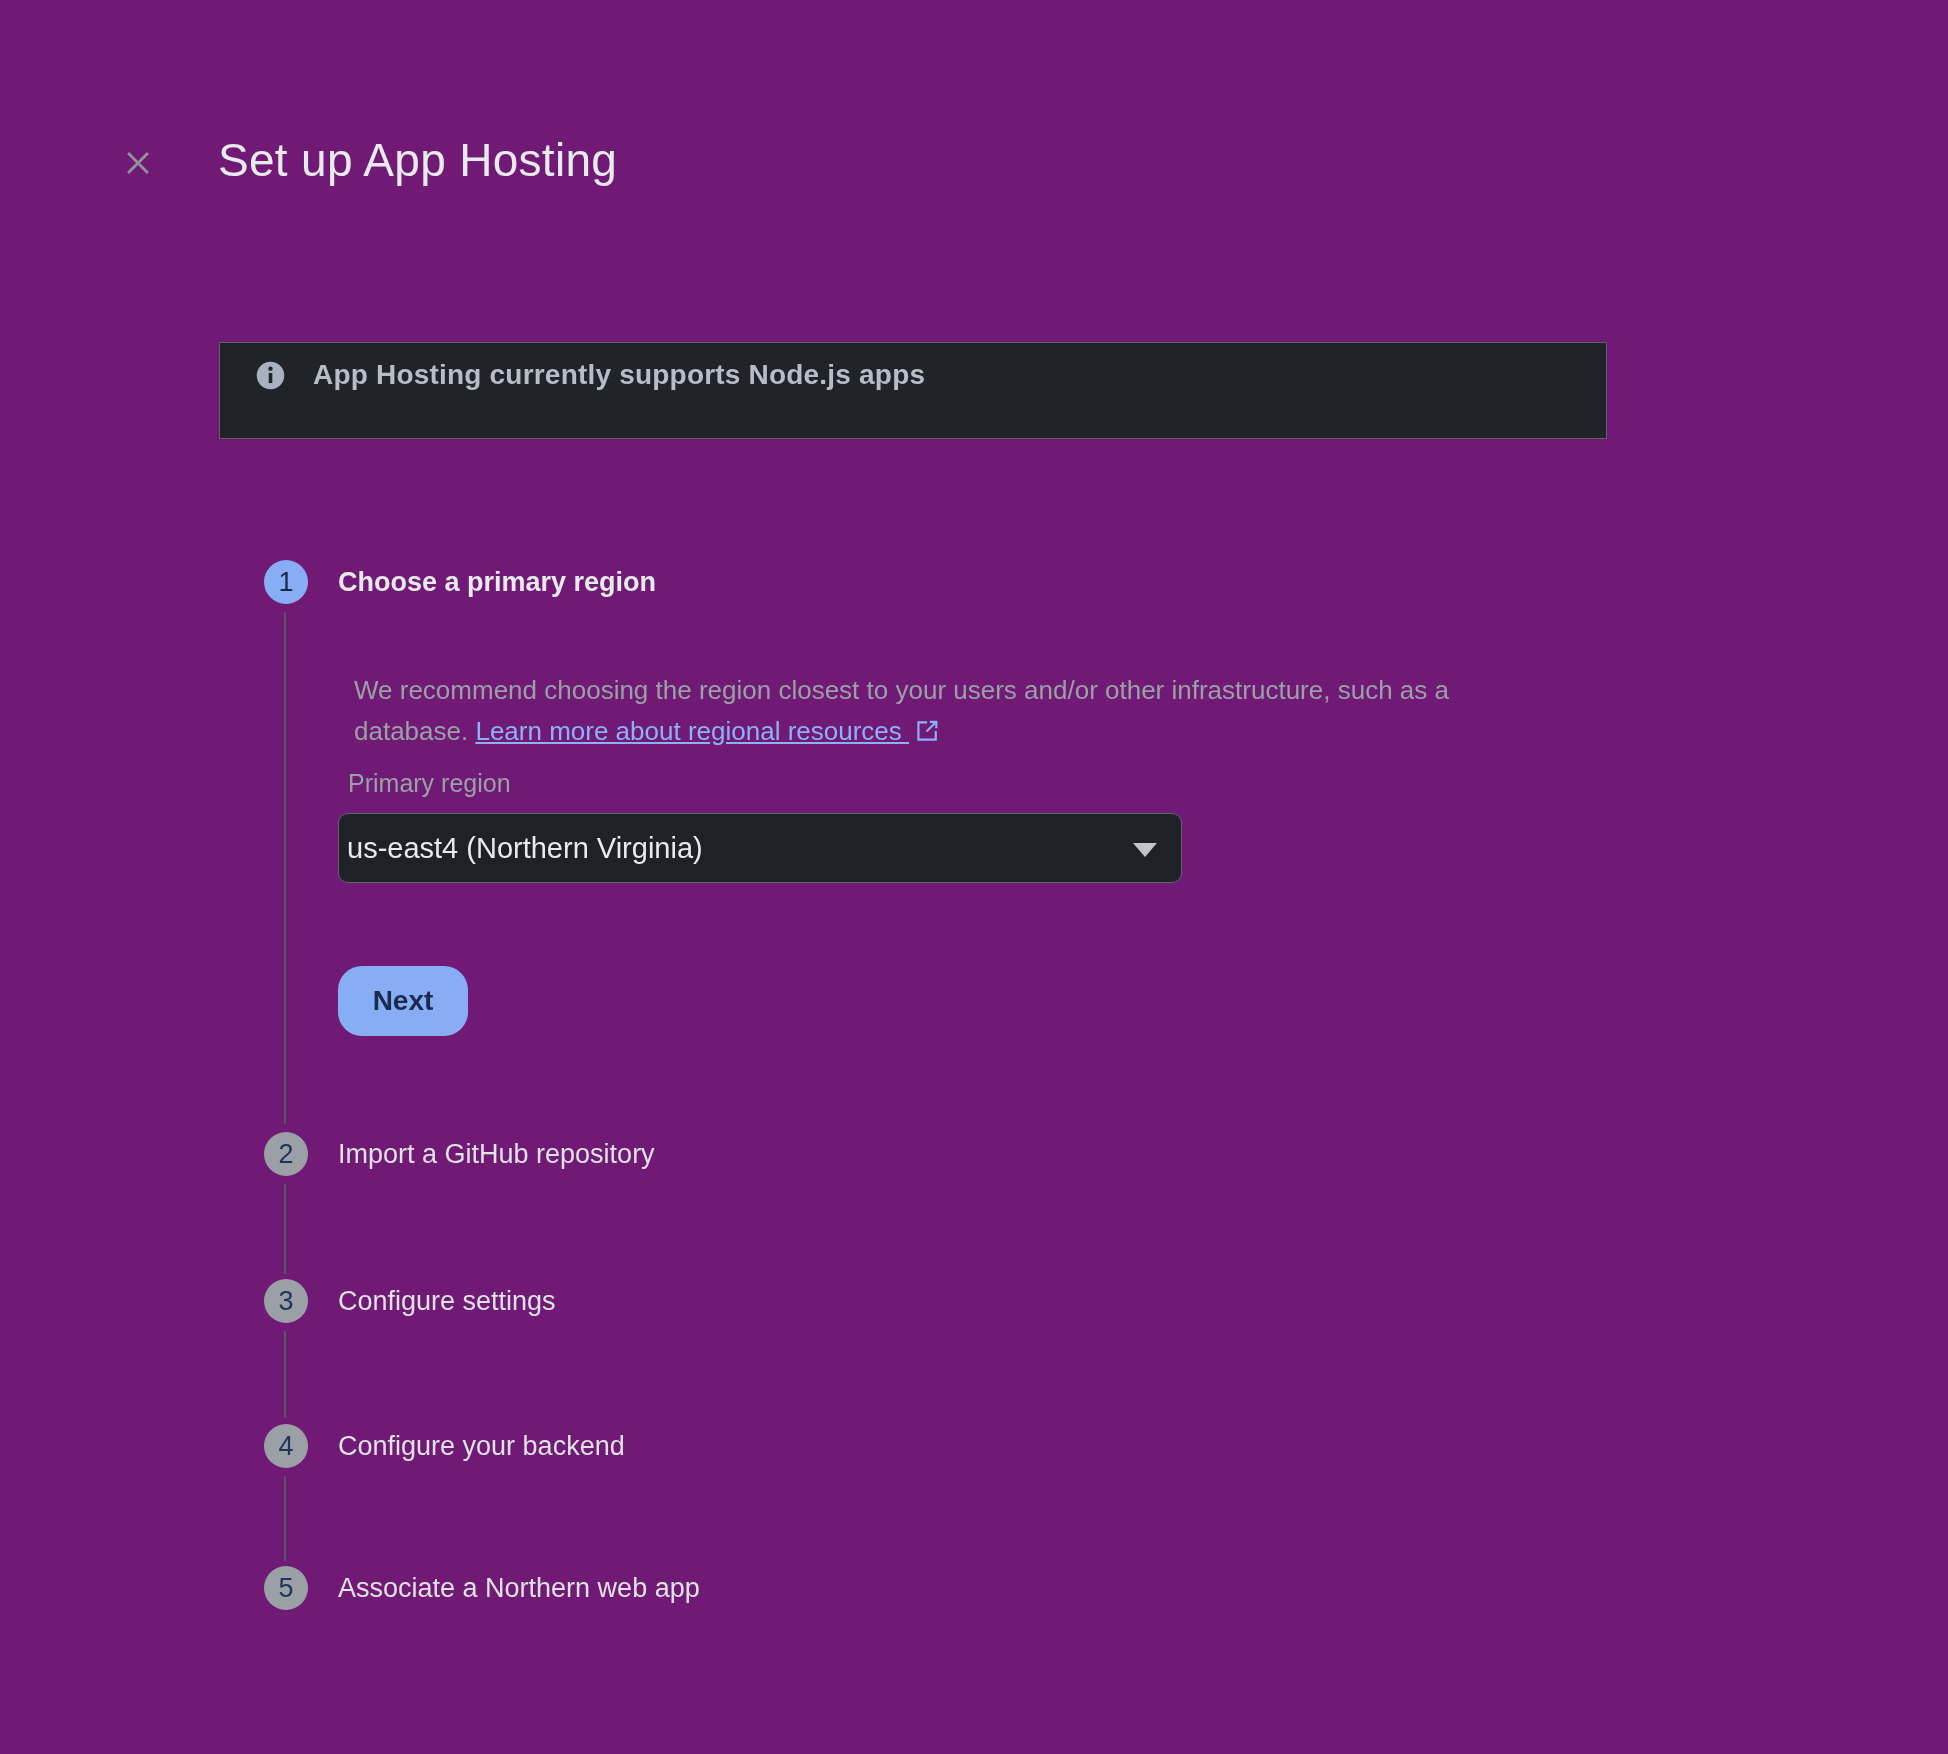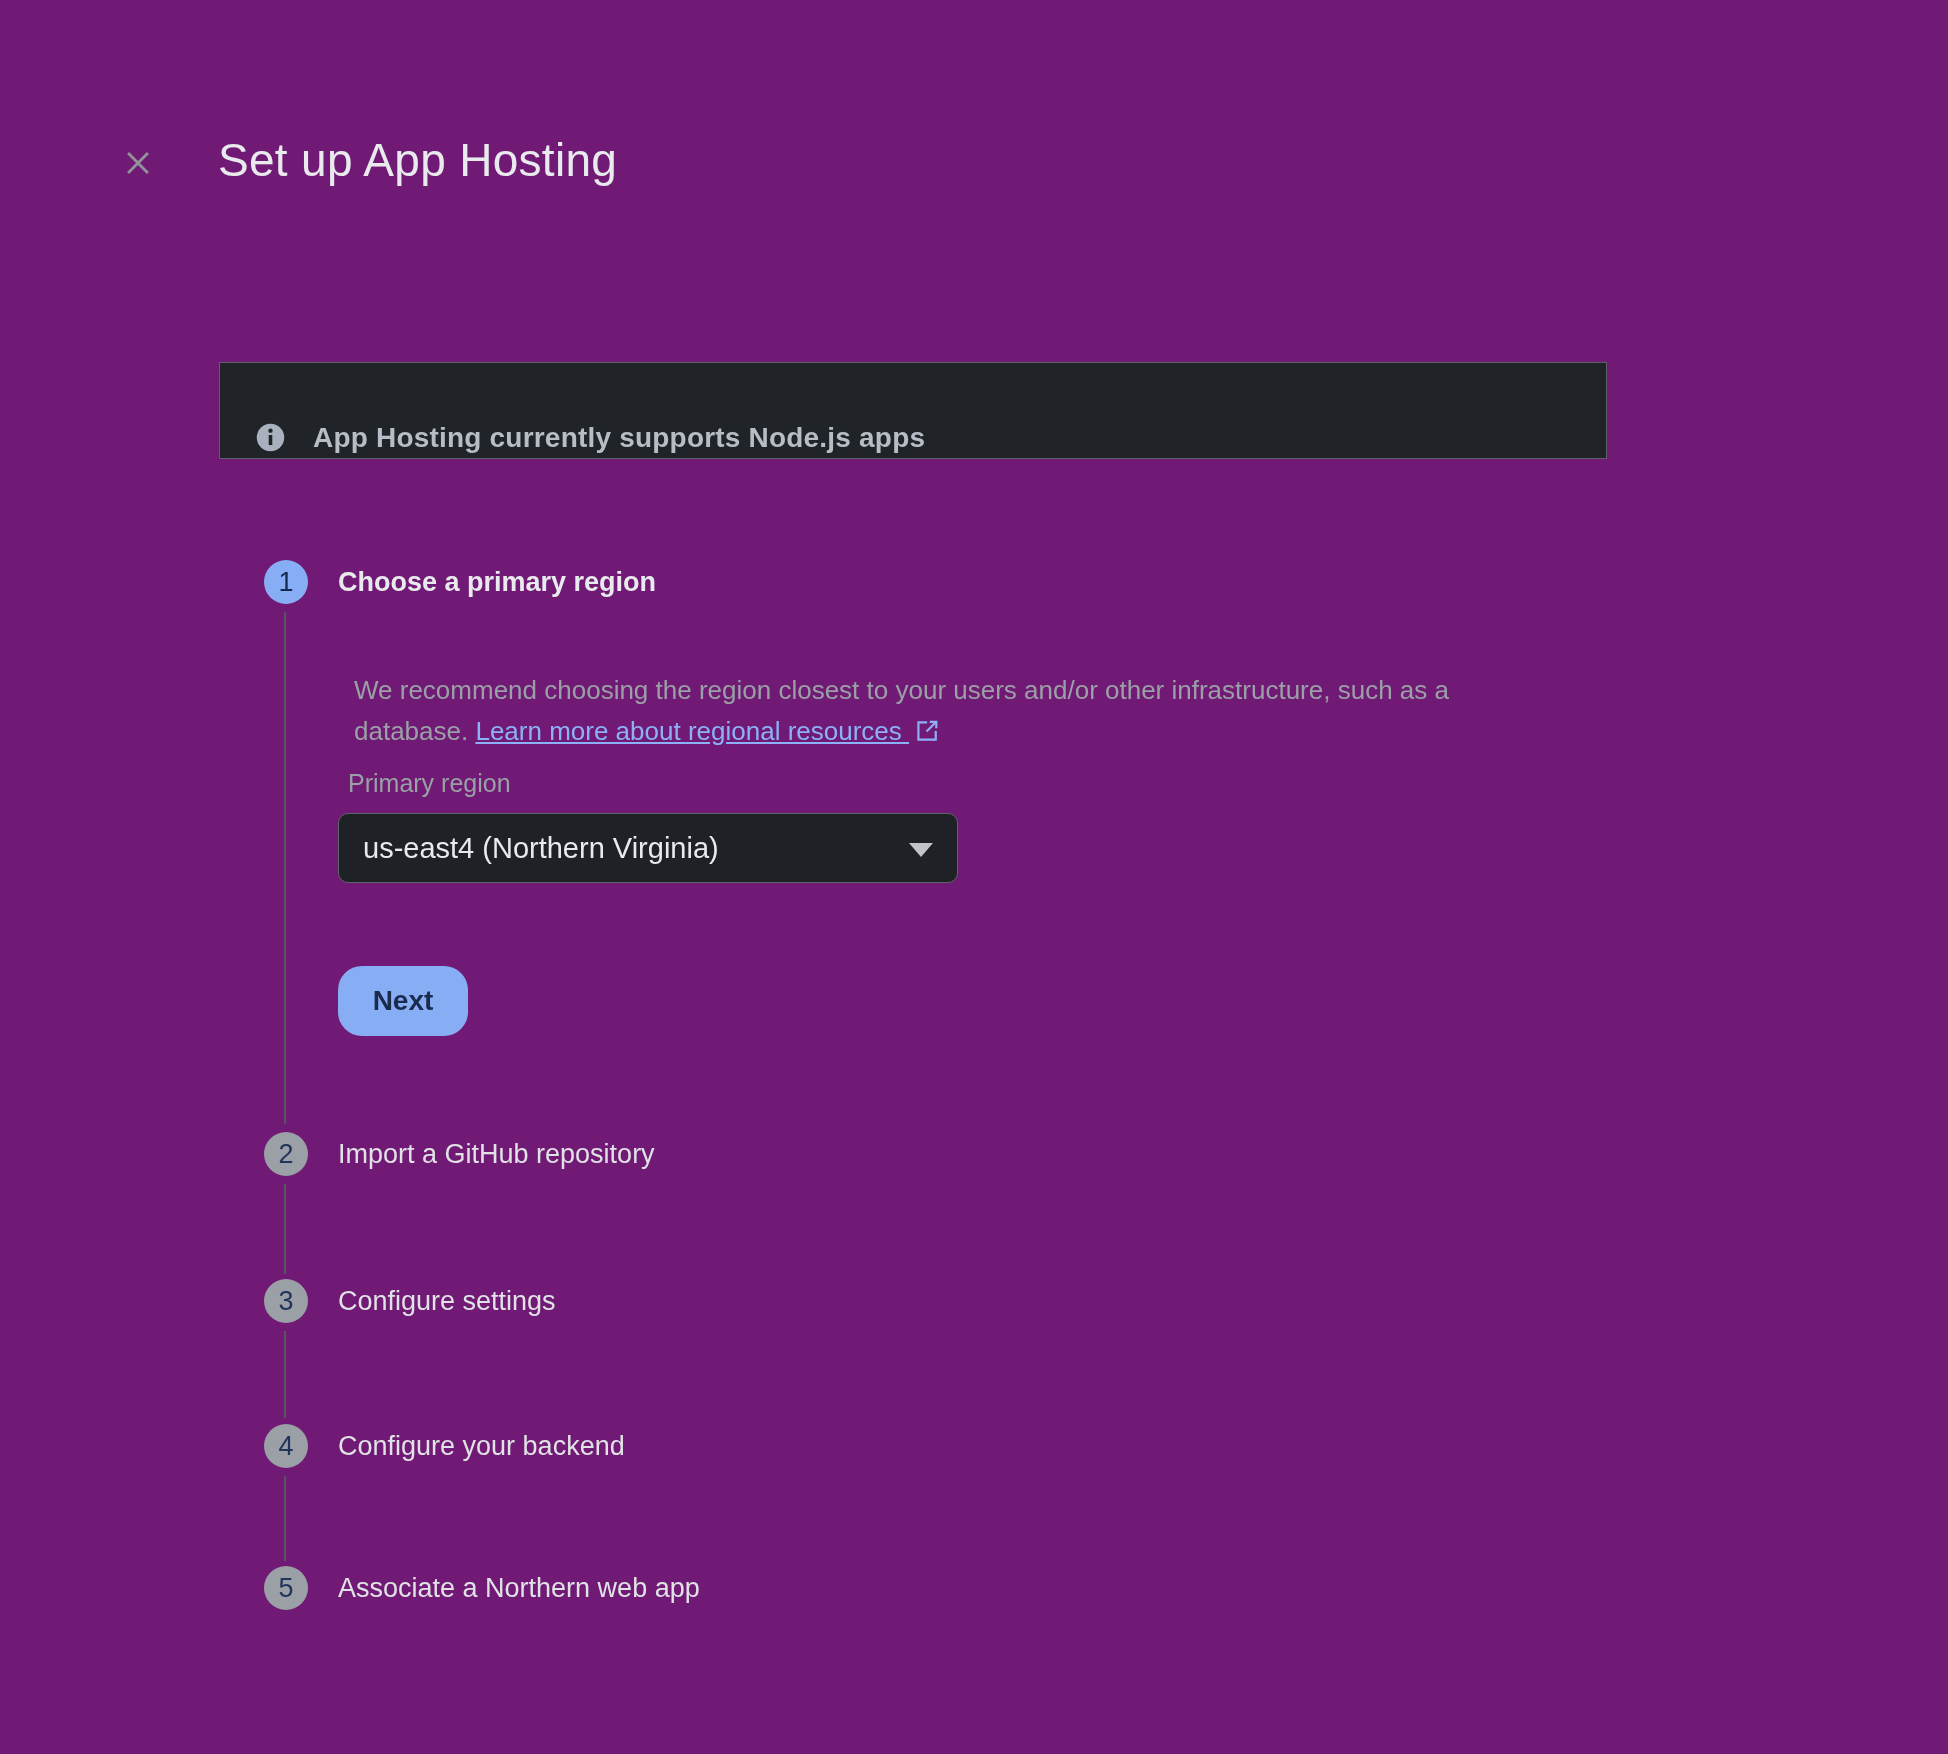--- a/index.html
+++ b/index.html
@@ -18,24 +18,24 @@
     width:44px;height:44px;
     background:none;border:none;padding:0;cursor:pointer;
     display:flex;align-items:center;justify-content:center;
   }
   .page-title{
     position:absolute;left:218px;top:133px;margin:0;
     font-size:46px;font-weight:500;letter-spacing:.3px;color:#e8eaed;
   }
   
   .banner{
-    position:absolute;left:219px;top:362px;
+    position:absolute;left:219px;top:342px;
     width:1388px;height:97px;box-sizing:border-box;
     background:#202327;border:1px solid #5b6167;
-    display:flex;align-items:flex-end;gap:26px;padding:4px 34px;
+    display:flex;align-items:flex-start;gap:26px;padding:16px 34px;
   }
   .banner-text{
     font-size:28px;font-weight:600;color:#b7bdc6;letter-spacing:.2px;
   }
   
   .connector{
     position:absolute;left:284px;width:2px;background:#54585d;
   }
   .c1{top:612px;height:512px;}
   .c2{top:1184px;height:90px;}
@@ -62,23 +62,23 @@
   .learn-link{
     color:#8db1f7;text-decoration:underline;cursor:pointer;white-space:nowrap;
   }
   .ext-icon{vertical-align:-4px;margin-left:4px;}
   .region-label{
     position:absolute;left:348px;top:769px;
     font-size:25px;color:#9aa0a6;
   }
   .select{
     position:absolute;left:338px;top:813px;
-    width:620px;height:70px;box-sizing:border-box;
+    width:844px;height:70px;box-sizing:border-box;
     background:#1e2126;border:1px solid #5f646b;border-radius:10px;
-    display:flex;align-items:center;padding-left:24px;cursor:pointer;
+    display:flex;align-items:center;padding-left:8px;cursor:pointer;
   }
   .select-value{font-size:29px;color:#e8eaed;}
   .caret{
     position:absolute;right:24px;top:29px;
     width:0;height:0;
     border-left:12px solid transparent;border-right:12px solid transparent;
     border-top:14px solid #c1c4c8;
   }
   .next-btn{
     position:absolute;left:338px;top:966px;

